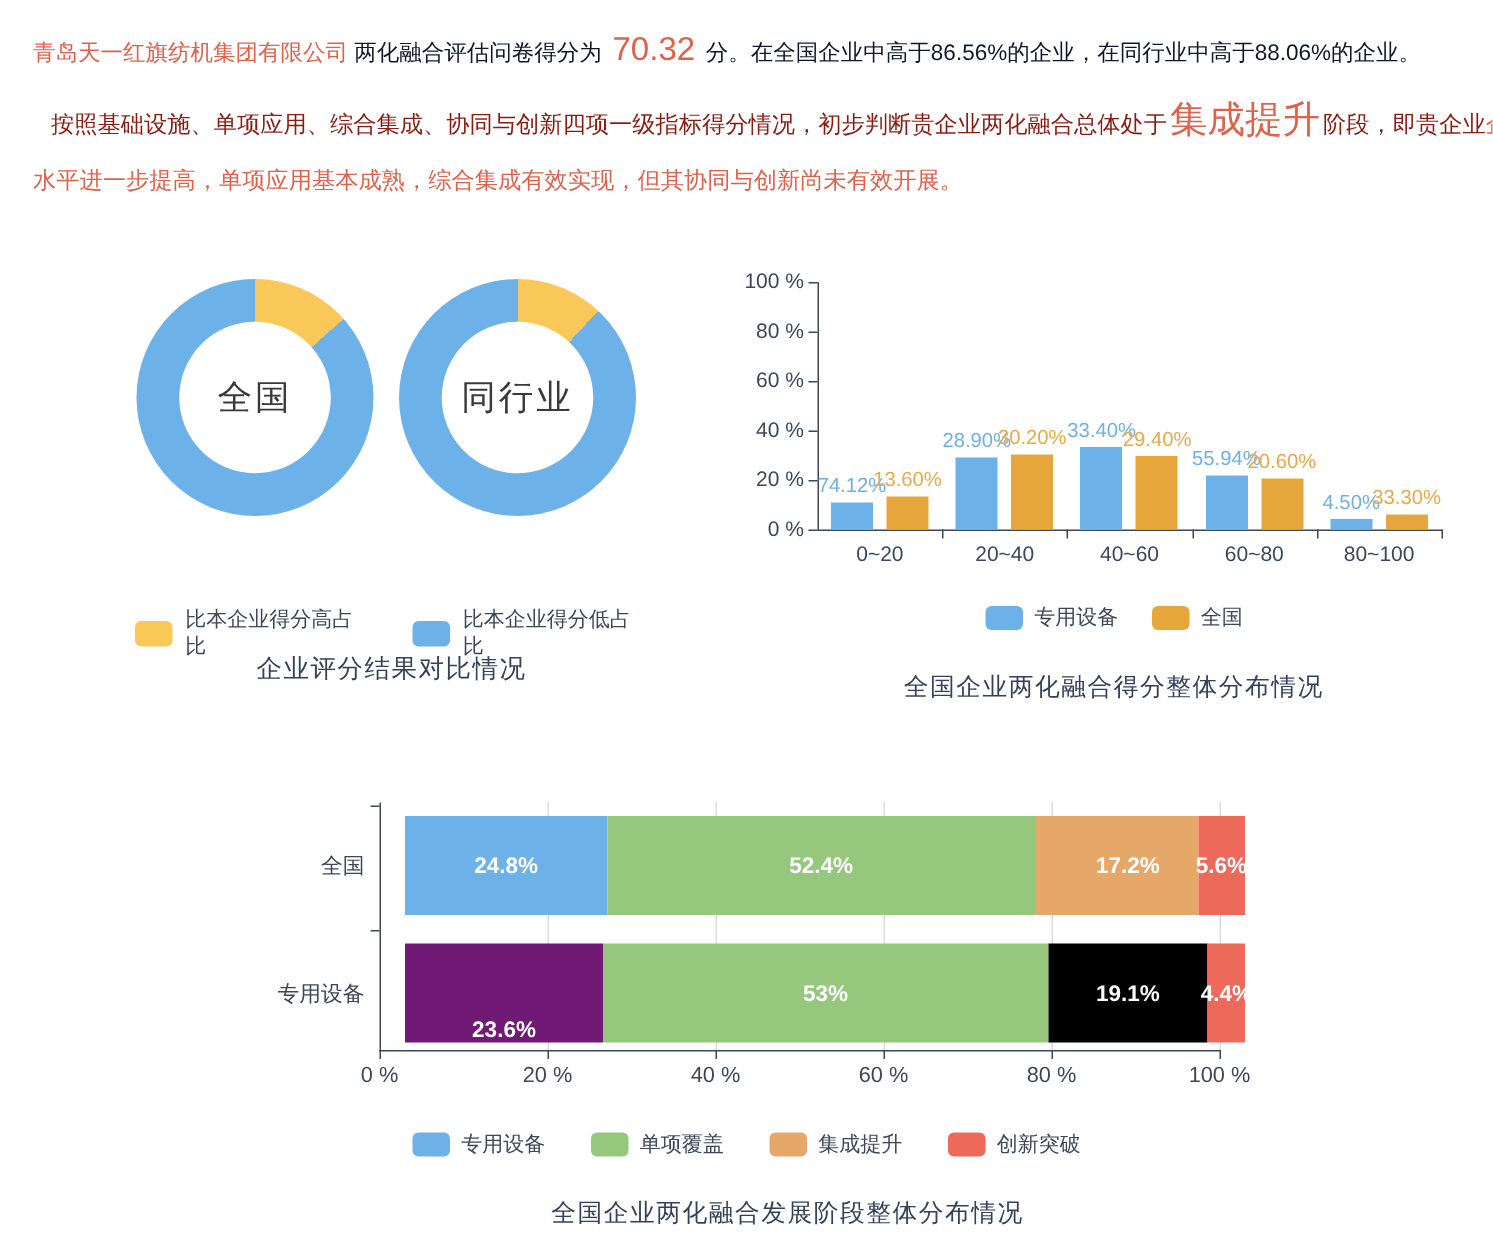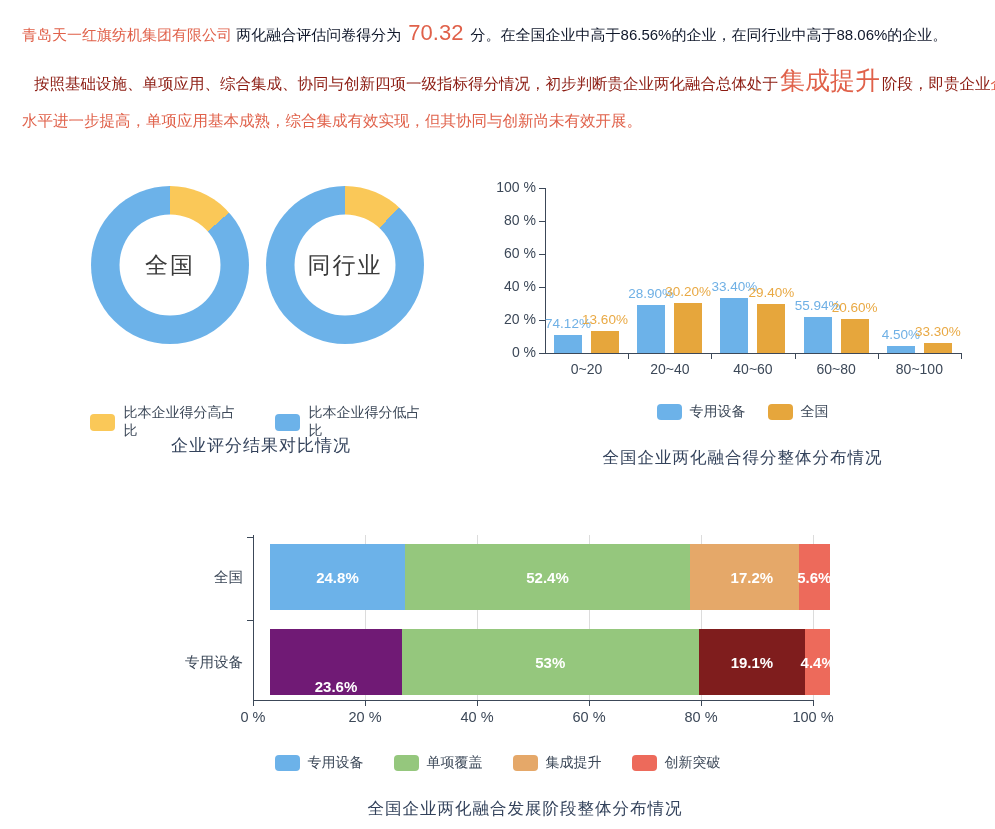--- a/index.html
+++ b/index.html
@@ -177,21 +177,21 @@
         </div>
       </div>
       <div class="cat-label" style="top: 38px;">全国</div>
       <div class="stack-row" style="top: 99px;">
         <div class="stack-seg" style="width: 23.576%; background: #701a75; align-items: flex-end;">
           <span>23.6%</span>
         </div>
         <div class="stack-seg" style="width: 52.947%; background: rgb(149, 199, 125);">
           <span>53%</span>
         </div>
-        <div class="stack-seg" style="width: 19.081%; background: #7f1d1d;">
+        <div class="stack-seg" style="width: 19.081%; background: #000000;">
           <span>19.1%</span>
         </div>
         <div class="stack-seg" style="width: 4.396%; background: rgb(237, 106, 91);">
           <span>4.4%</span>
         </div>
       </div>
       <div class="cat-label" style="top: 123px;">专用设备</div>
       <div class="tick" style="left: 253px; top: 170px; width: 1px; height: 6px;"></div>
       <div class="xtick-label" style="left: 253px; top: 179px; font-size: 14.5px;">0 %</div>
       <div class="tick" style="left: 365px; top: 170px; width: 1px; height: 6px;"></div>

